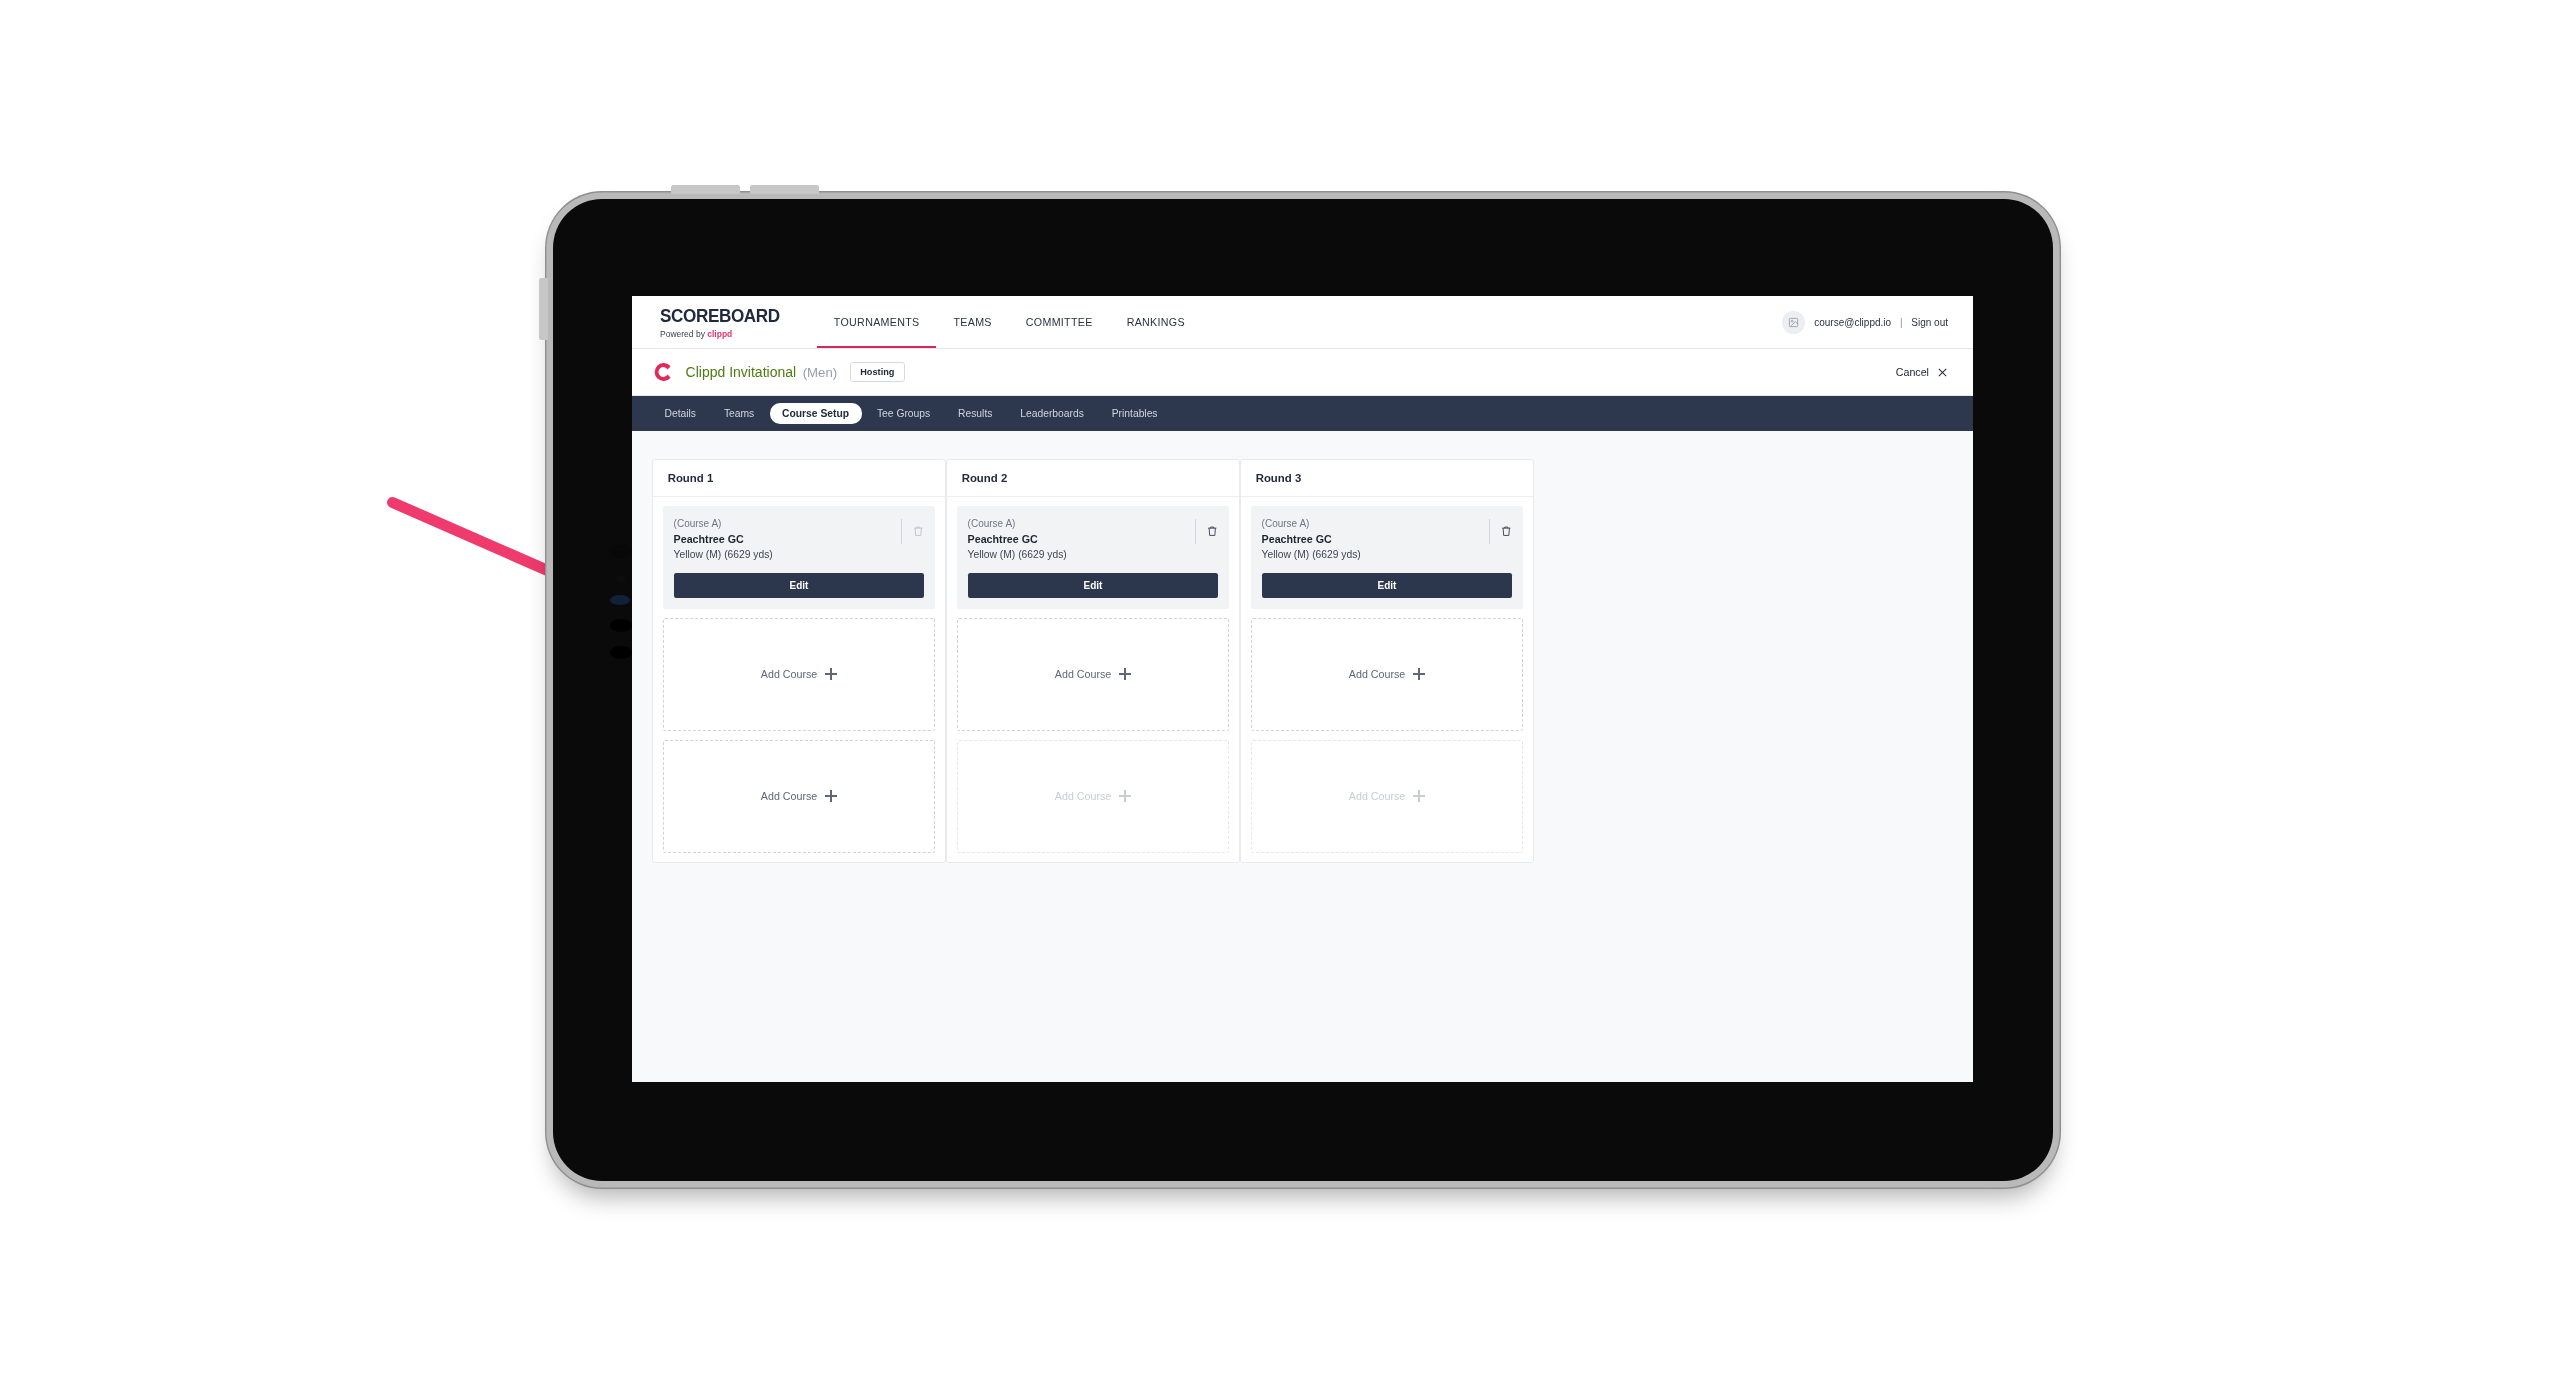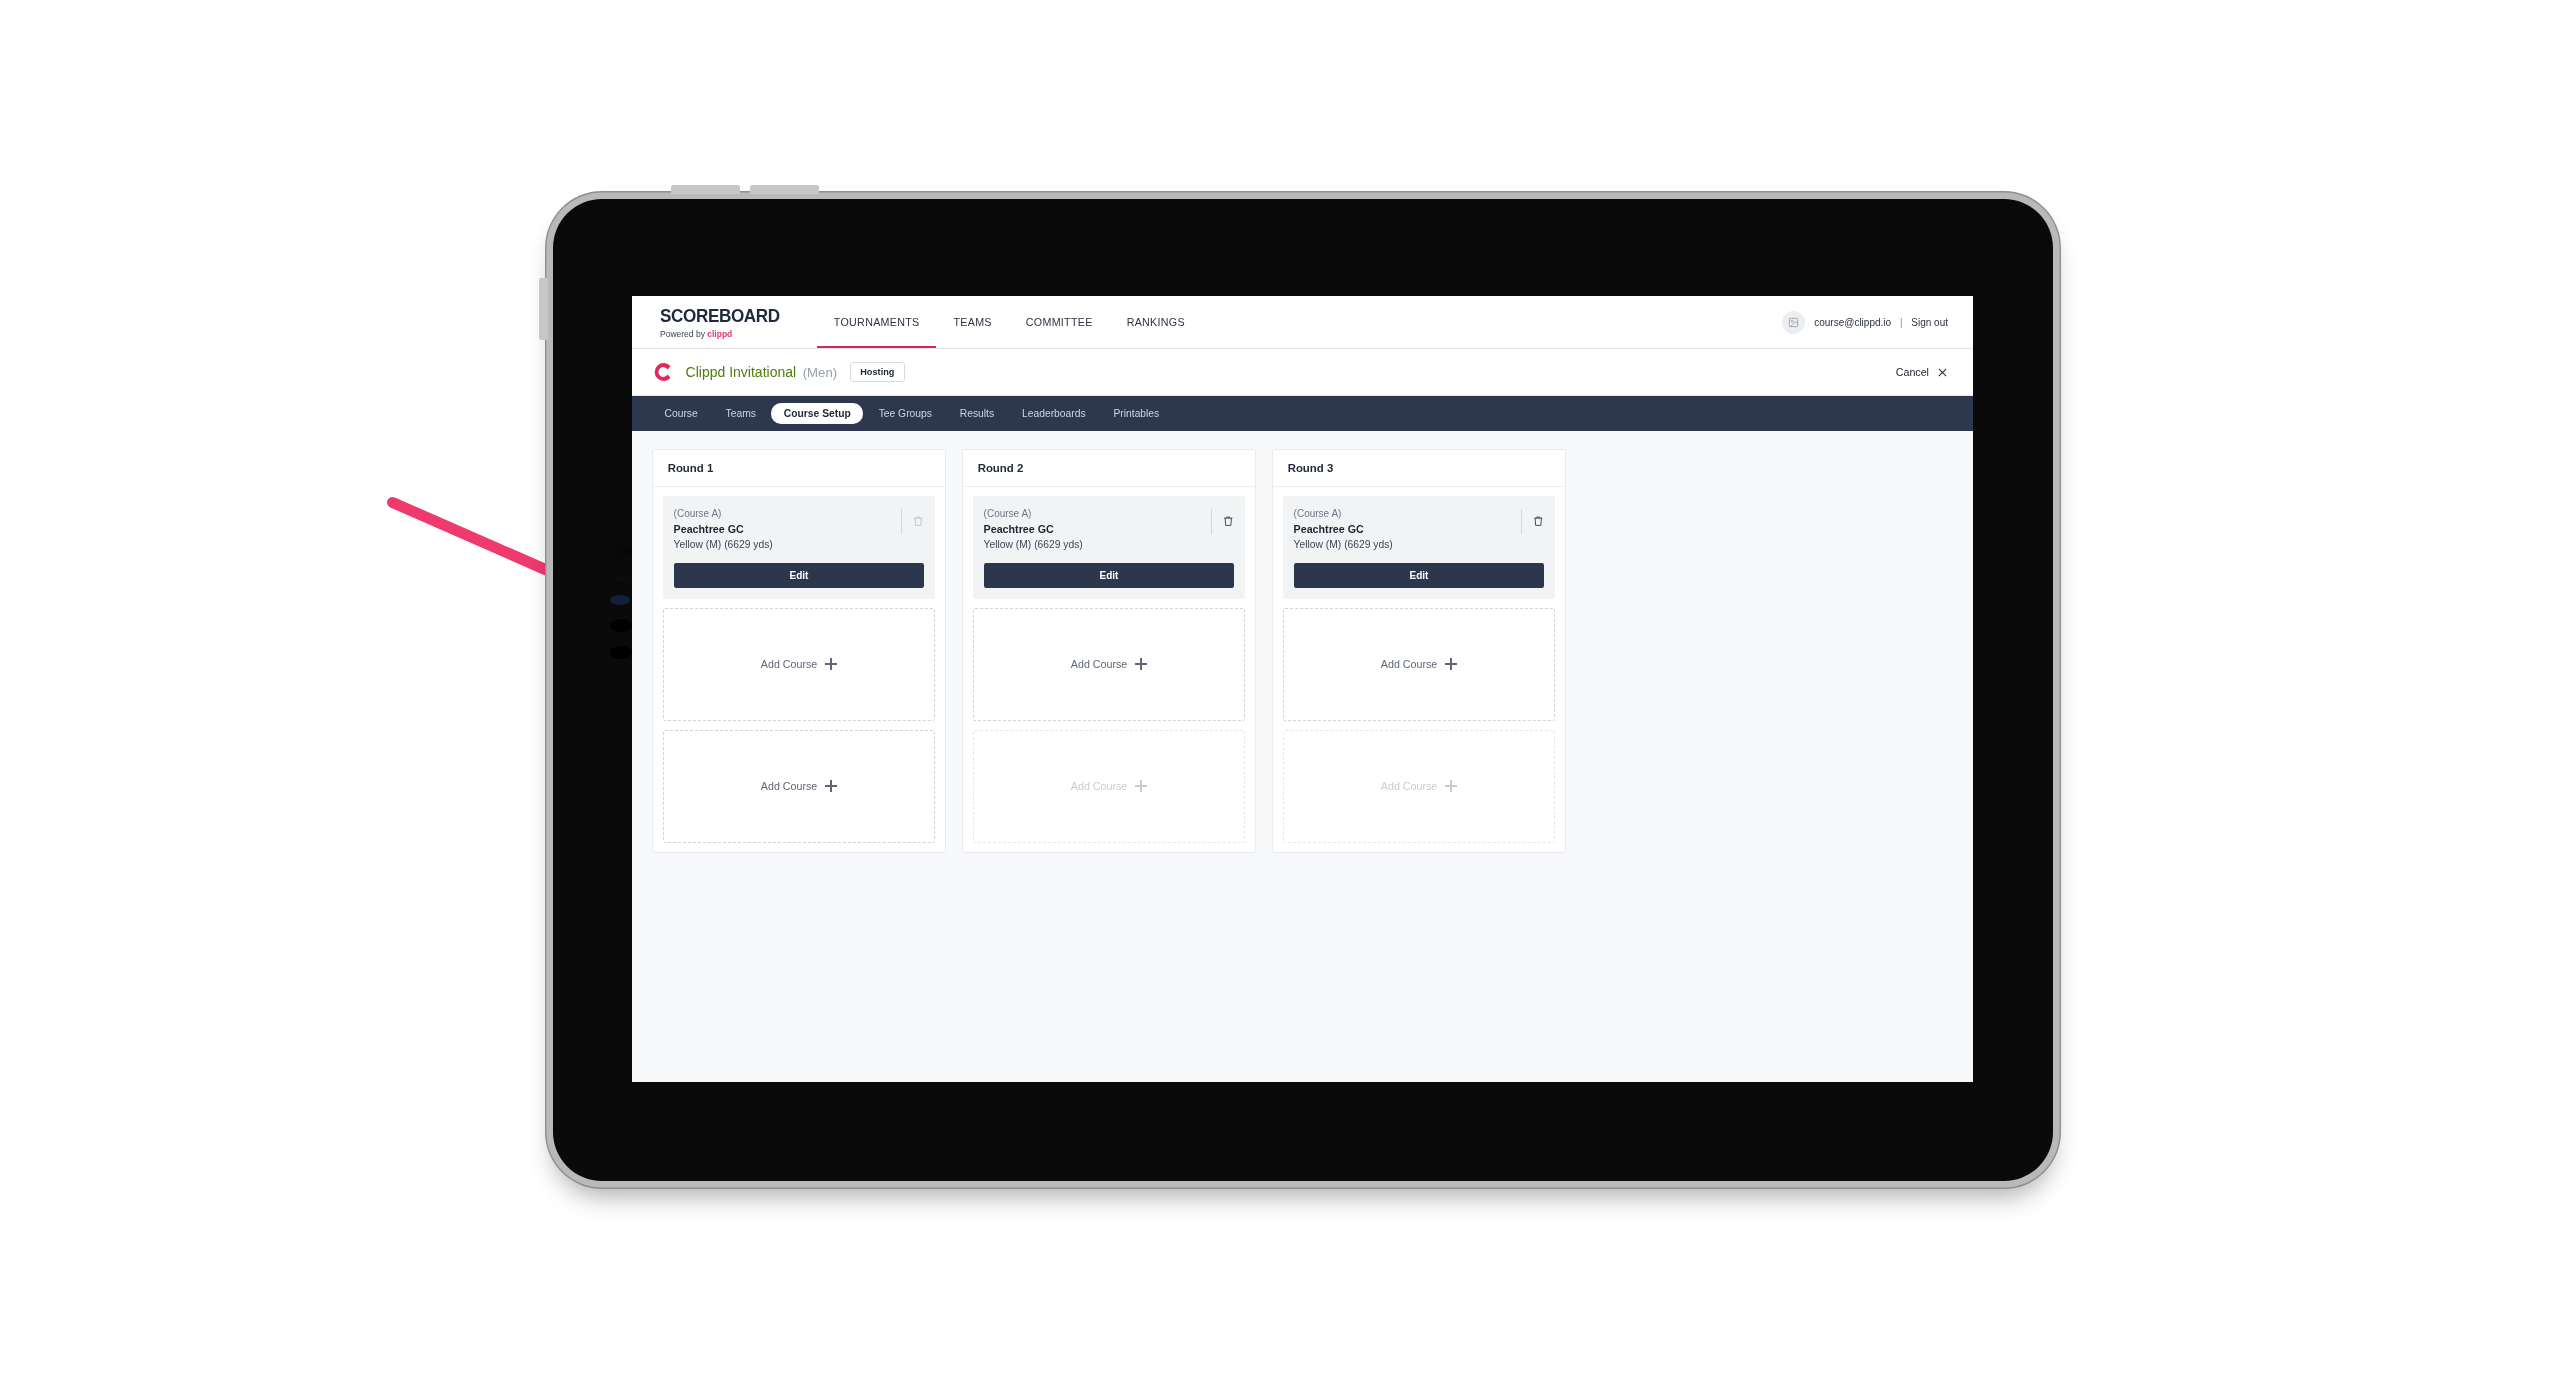--- a/index.html
+++ b/index.html
@@ -210,23 +210,22 @@
   }
   .subtab.active {
     background: #ffffff;
     color: #222b3c;
     font-weight: 600;
     border-radius: 10px;
   }
 
   
   .content {
-    padding: 18px 20px;
+    padding: 28px 20px;
     display: flex;
-    gap: 16px;
     align-items: flex-start;
     background: #f8f9fb;
     height: calc(100% - 53px - 47px - 35px);
   }
   .round-col {
     width: 294px;
     background: #ffffff;
     border: 0.7px solid #e8eaee;
     border-radius: 2.9px;
     flex: none;
@@ -374,21 +373,21 @@
         <span class="badge-hosting">Hosting</span>
         <div class="cancel-btn">
           <span>Cancel</span>
           <svg width="11" height="11" viewBox="0 0 24 24" stroke="#23293a" stroke-width="2.2">
             <path d="M4 4L20 20M20 4L4 20"></path>
           </svg>
         </div>
       </div>
 
       <div class="subtabs">
-        <div class="subtab">Course</div>
+        <div class="subtab">Details</div>
         <div class="subtab">Teams</div>
         <div class="subtab active">Course Setup</div>
         <div class="subtab">Tee Groups</div>
         <div class="subtab">Results</div>
         <div class="subtab">Leaderboards</div>
         <div class="subtab">Printables</div>
       </div>
 
       <div class="content">
 

